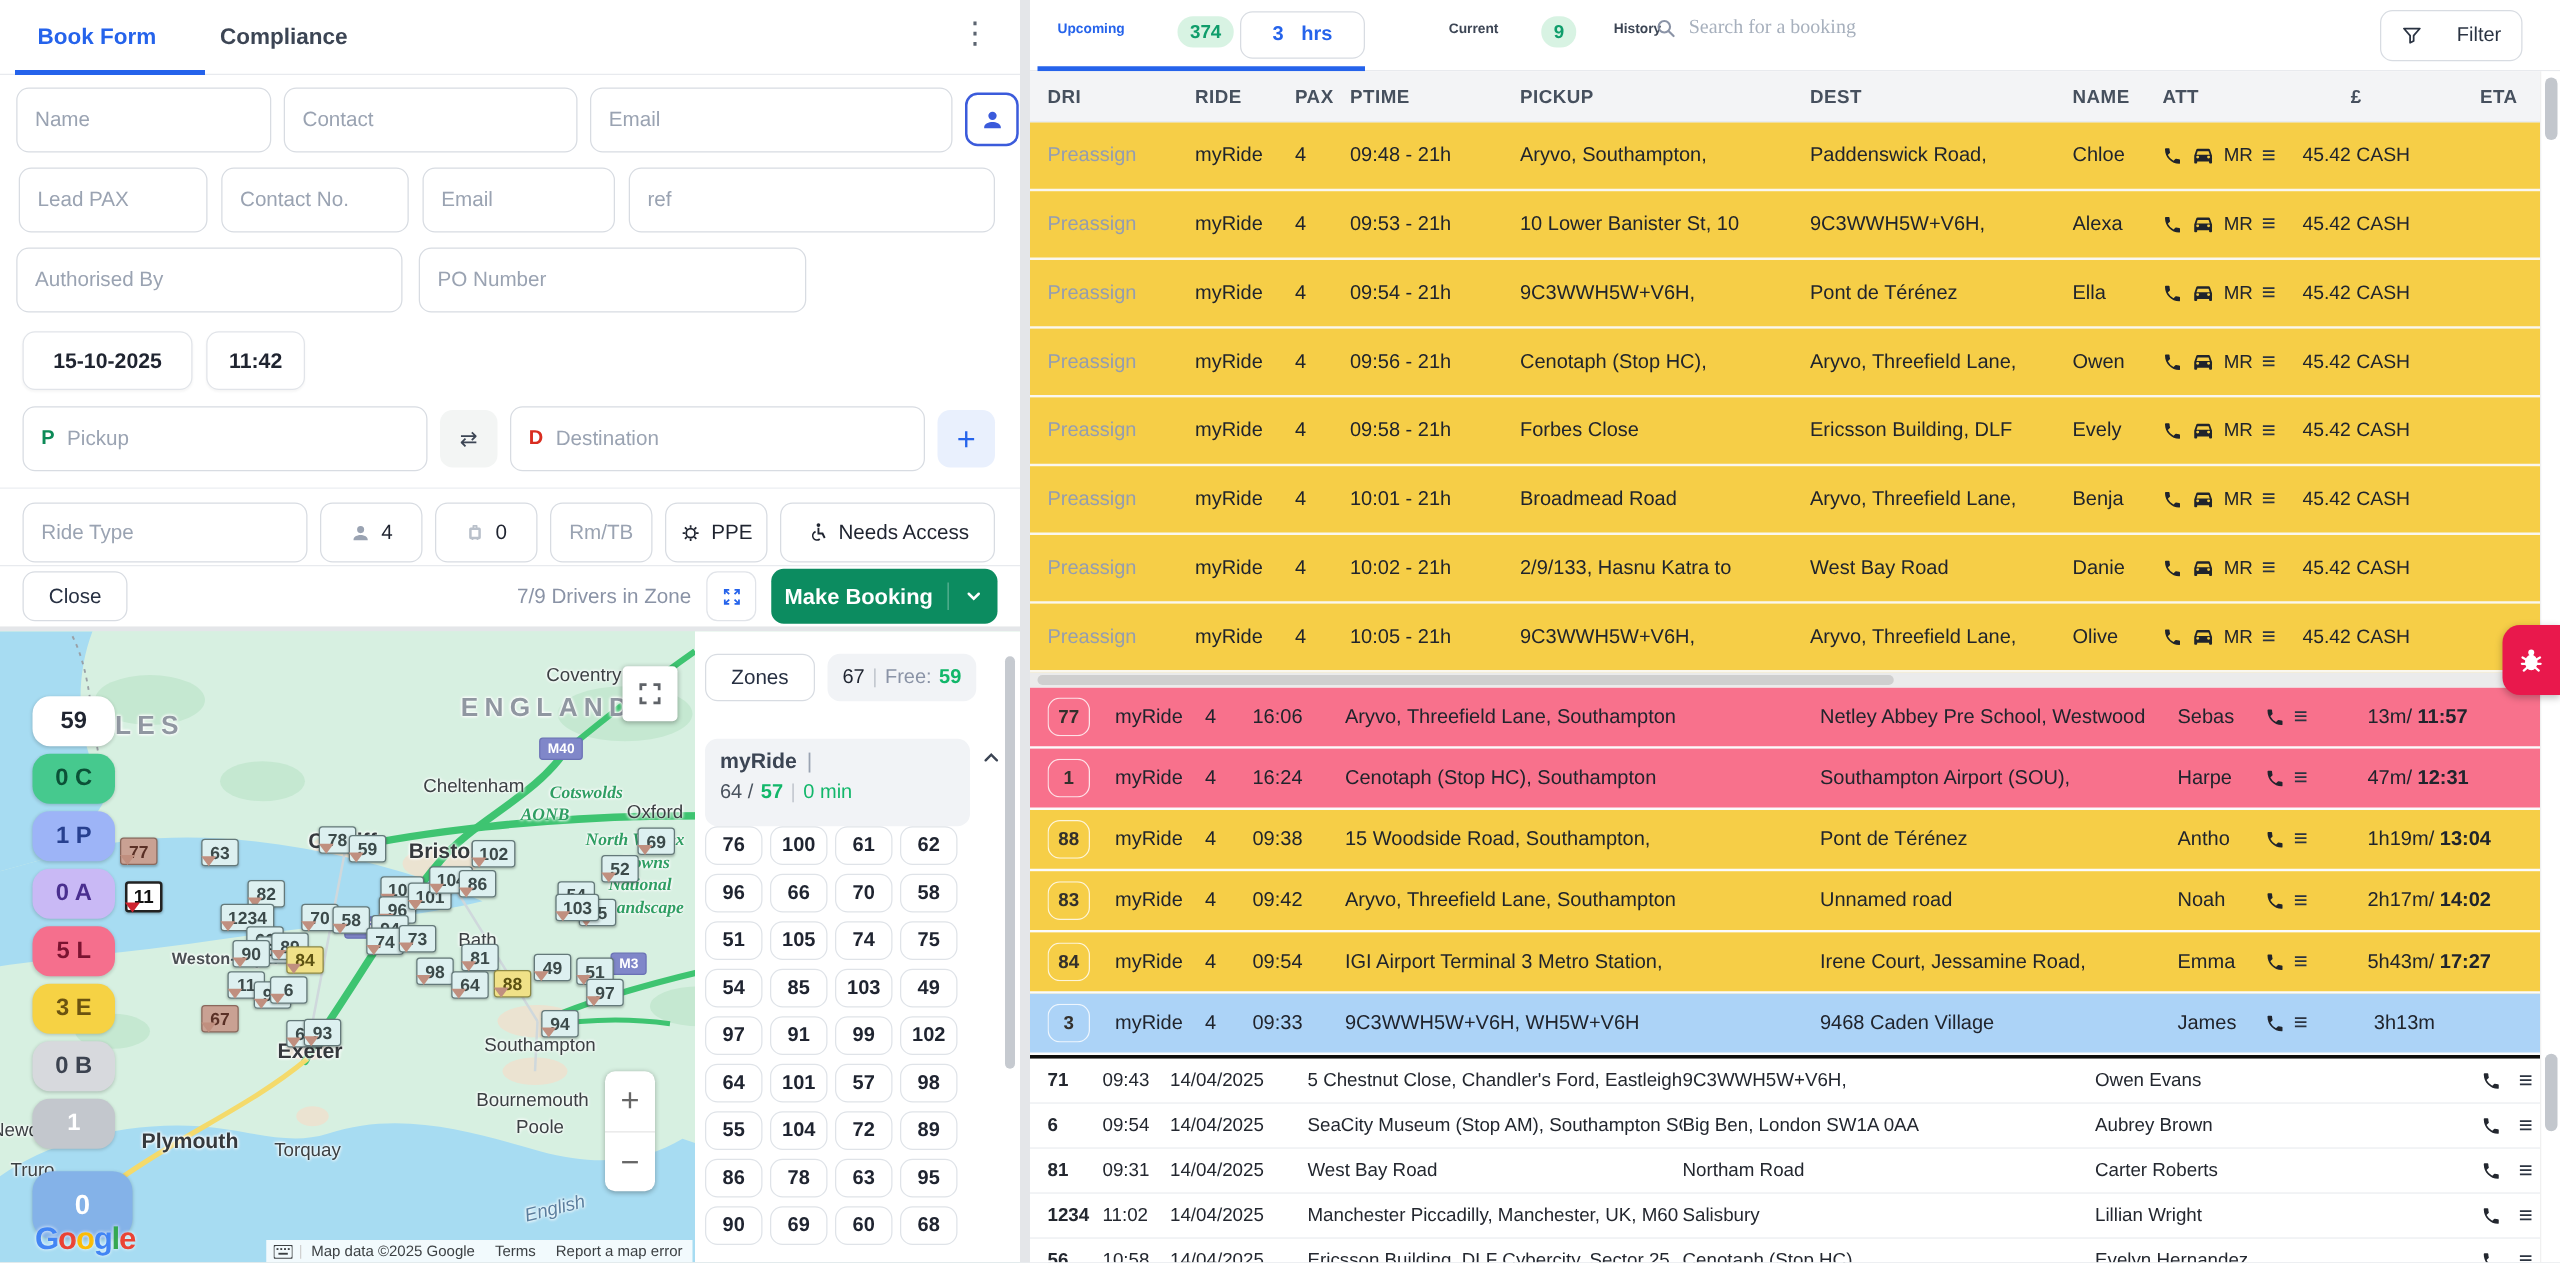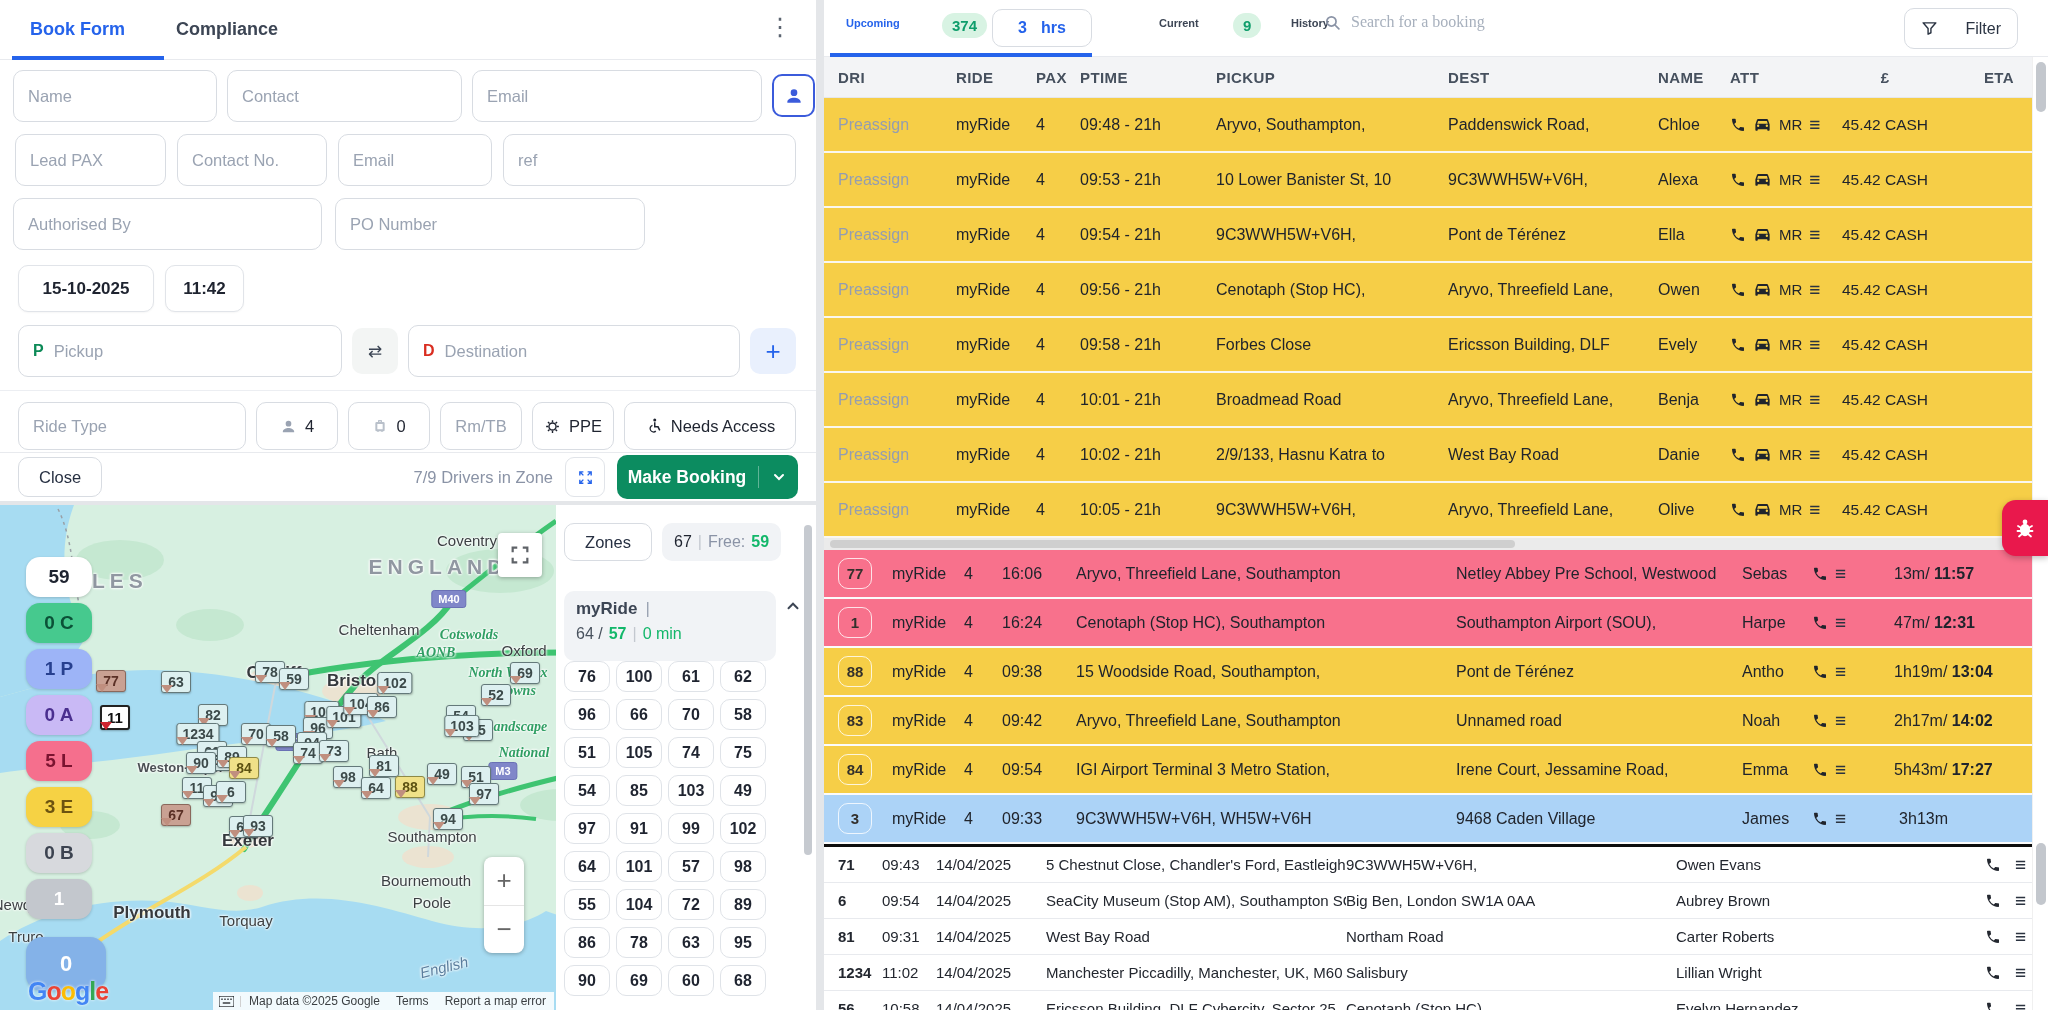--- a/index.html
+++ b/index.html
@@ -318,21 +318,21 @@
         <div class="ml k-region" style="left: 438px; top: 62px;">ENGLAND</div>
         <div class="ml k-region" style="left: 98px; top: 76px;">WALES</div>
         <div class="ml k-city" style="left: 379px; top: 101px;">Cheltenham</div>
         <div class="ml k-city" style="left: 524px; top: 122px;">Oxford</div>
         <div class="ml k-park" style="left: 436px; top: 130px; margin-left: 33px;">Cotswolds</div>
         <div class="ml k-park" style="left: 436px; top: 148px;">AONB</div>
         <div class="ml k-city-lg" style="left: 274px; top: 168px;">Cardiff</div>
         <div class="ml k-city-lg" style="left: 354px; top: 176px;">Bristol</div>
         <div class="ml k-park" style="left: 508px; top: 168px;">North Wessex</div>
         <div class="ml k-park" style="left: 516px; top: 186px;">Downs</div>
-        <div class="ml k-park" style="left: 524px; top: 204px; margin-top: 44px;">National</div>
+        <div class="ml k-park" style="left: 512px; top: 204px;">National</div>
         <div class="ml k-park" style="left: 516px; top: 222px;">Landscape</div>
         <div class="ml k-city" style="left: 382px; top: 224px;">Bath</div>
         <div class="ml k-city-sm" style="left: 198px; top: 262px;">Weston-super-Mare</div>
         <div class="ml k-city-lg" style="left: 248px; top: 336px;">Exeter</div>
         <div class="ml k-city" style="left: 432px; top: 308px;">Southampton</div>
         <div class="ml k-city" style="left: 246px; top: 392px;">Torquay</div>
         <div class="ml k-city-lg" style="left: 152px; top: 408px;">Plymouth</div>
         <div class="ml k-city" style="left: 426px; top: 352px;">Bournemouth</div>
         <div class="ml k-city" style="left: 432px; top: 374px;">Poole</div>
         <div class="ml k-city" style="left: 24px; top: 376px;">Newquay</div>

